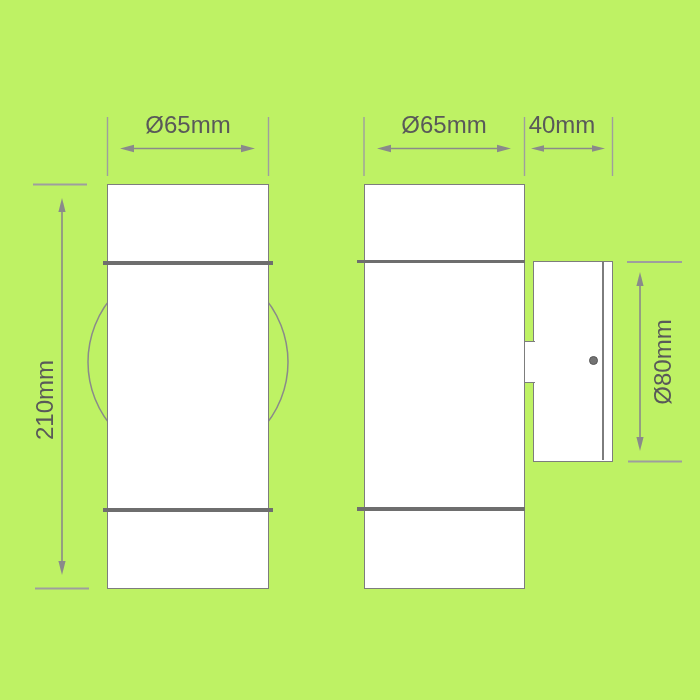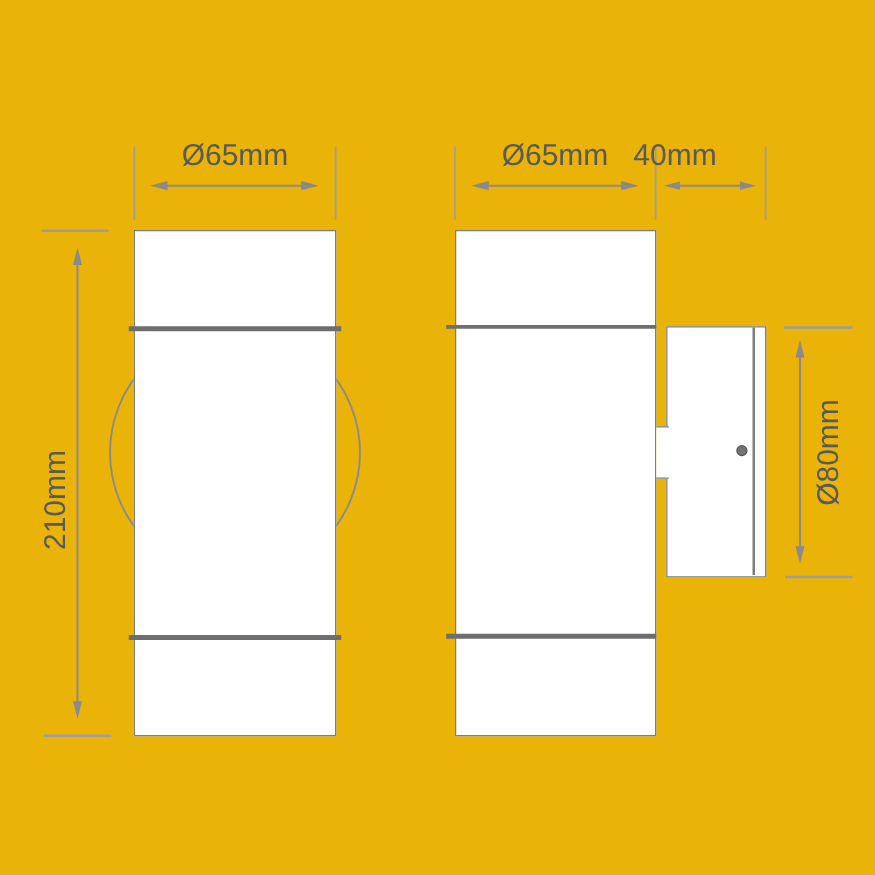--- a/index.html
+++ b/index.html
@@ -5,21 +5,21 @@
   html, body {
     margin: 0;
     padding: 0;
     background: #ffffff;
     font-family: "Liberation Sans", "DejaVu Sans", sans-serif;
   }
   .canvas {
     position: relative;
     width: 700px;
     height: 700px;
-    background: #eab308;
+    background: #bef264;
     overflow: hidden;
     text-decoration: underline;
   }
   .layer {
     position: absolute;
     left: 0; top: 0;
     width: 700px; height: 700px;
   }
   .bg-layer   { z-index: 0; }
   .dim-layer  { z-index: 2; pointer-events: none; }
@@ -89,21 +89,21 @@
     font-size: 24px;
     line-height: 28px;
     white-space: nowrap;
     transform: translate(-50%, -50%);
   }
   .dim-label.rot {
     transform: translate(-50%, -50%) rotate(-90deg);
   }
   .lbl-front-dia { left: 188px; top: 125px; }
   .lbl-side-dia  { left: 444px; top: 125px; }
-  .lbl-depth     { left: 540px; top: 125px; }
+  .lbl-depth     { left: 562px; top: 125px; }
   .lbl-height    { left: 45px;  top: 400px; }
   .lbl-plate     { left: 663px; top: 362px; }
 </style>
 </head>
 <body>
 
 <div class="canvas">
 
   <svg class="layer bg-layer" viewBox="0 0 700 700" width="700" height="700">
     <circle cx="188" cy="362" r="100" fill="none" stroke="#8a8a8a" stroke-width="1.5"></circle>

